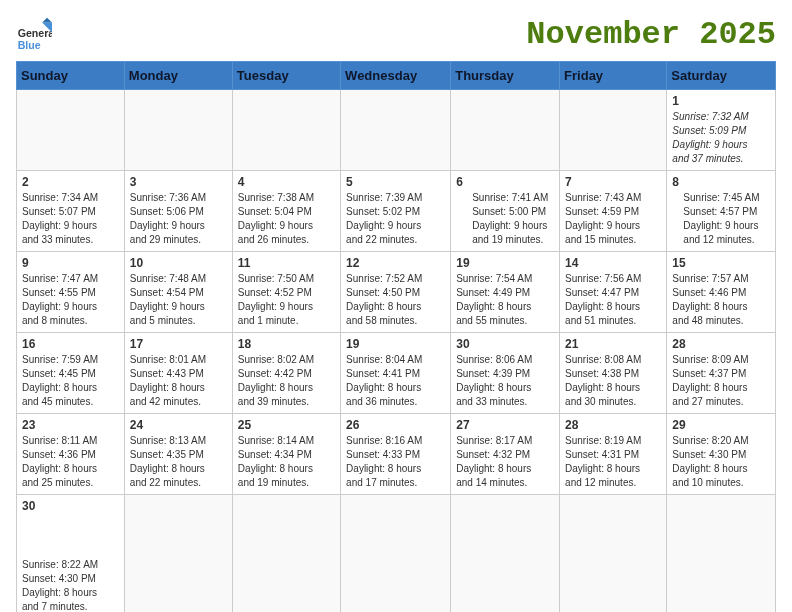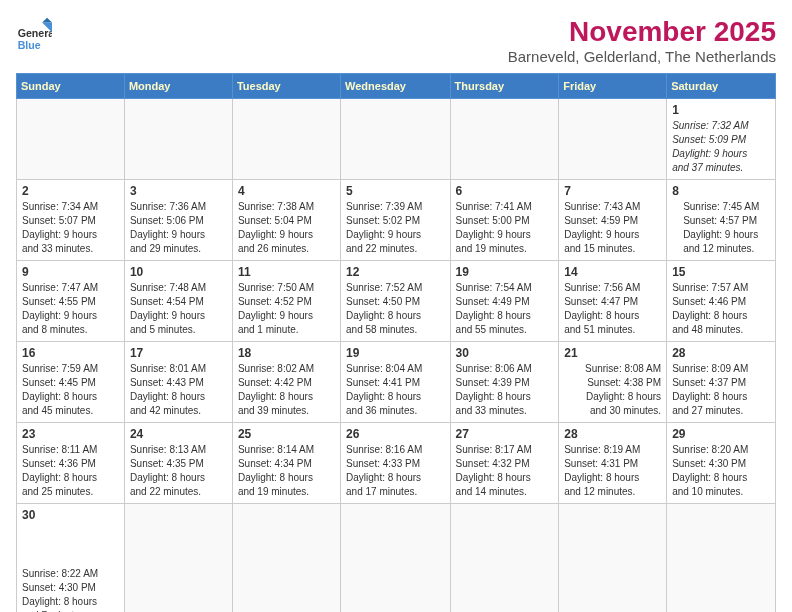--- a/index.html
+++ b/index.html
@@ -22,37 +22,38 @@
       gap: 4px;
     }
     .logo-icon {
       width: 36px;
       height: 36px;
     }
     .title-block {
       text-align: right;
     }
     .month-title {
-      font-size: 28px;
+      font-size: 32px;
       font-weight: bold;
-      color: #be185d;
+      color: #4d7c0f;
+      font-family: Liberation Mono, monospace;
     }
     .location {
       font-size: 15px;
       color: #555;
     }
     .calendar {
       width: 100%;
       border-collapse: collapse;
       border: 1px solid #ccc;
     }
     .calendar th {
       background: #3c7cc4;
-      color: #fef9c3;
-      font-size: 11px;
+      color: #0f172a;
+      font-size: 13px;
       font-weight: bold;
       padding: 6px 4px;
       text-align: left;
       border: 1px solid #5590d0;
     }
     .calendar td {
       vertical-align: top;
       border: 1px solid #ccc;
       padding: 4px 5px;
       width: 113px;
@@ -85,21 +86,20 @@
   <div class="logo">
     <svg class="logo-icon" viewBox="0 0 44 44">
       <text x="2" y="26" font-size="13" font-family="Arial" fill="#333" font-weight="bold">General</text>
       <text x="2" y="40" font-size="13" font-family="Arial" fill="#4a90d9" font-weight="bold">Blue</text>
       <polygon points="32,8 44,8 44,20 38,14" fill="#4a90d9"></polygon>
       <polygon points="32,8 44,8 38,2" fill="#2a6faa"></polygon>
     </svg>
   </div>
   <div class="title-block">
     <div class="month-title">November 2025</div>
-    <div class="location">Barneveld, Gelderland, The Netherlands</div>
   </div>
 </div>
 
 <table class="calendar">
   <thead>
     <tr>
     <th>Sunday</th>
         <th>Monday</th>
         <th>Tuesday</th>
         <th>Wednesday</th>
@@ -148,21 +148,21 @@
         </td>
         <td>
           <div class="day-number">5</div>
           <div class="day-info" style="white-space: pre-line;">Sunrise: 7:39 AM
 Sunset: 5:02 PM
 Daylight: 9 hours
 and 22 minutes.</div>
         </td>
         <td>
           <div class="day-number">6</div>
-          <div class="day-info" style="white-space: pre-line;">Sunrise: 7:41 AM
+          <div class="day-info" style="white-space: pre-line; margin-left: 16px;">Sunrise: 7:41 AM
 Sunset: 5:00 PM
 Daylight: 9 hours
 and 19 minutes.</div>
         </td>
         <td>
           <div class="day-number">7</div>
           <div class="day-info" style="white-space: pre-line;">Sunrise: 7:43 AM
 Sunset: 4:59 PM
 Daylight: 9 hours
 and 15 minutes.</div>
@@ -257,21 +257,21 @@
         </td>
         <td>
           <div class="day-number">30</div>
           <div class="day-info" style="white-space: pre-line;">Sunrise: 8:06 AM
 Sunset: 4:39 PM
 Daylight: 8 hours
 and 33 minutes.</div>
         </td>
         <td>
           <div class="day-number">21</div>
-          <div class="day-info" style="white-space: pre-line; text-align: right;">Sunrise: 8:08 AM
+          <div class="day-info" style="white-space: pre-line;">Sunrise: 8:08 AM
 Sunset: 4:38 PM
 Daylight: 8 hours
 and 30 minutes.</div>
         </td>
         <td>
           <div class="day-number">28</div>
           <div class="day-info" style="white-space: pre-line;">Sunrise: 8:09 AM
 Sunset: 4:37 PM
 Daylight: 8 hours
 and 27 minutes.</div>

